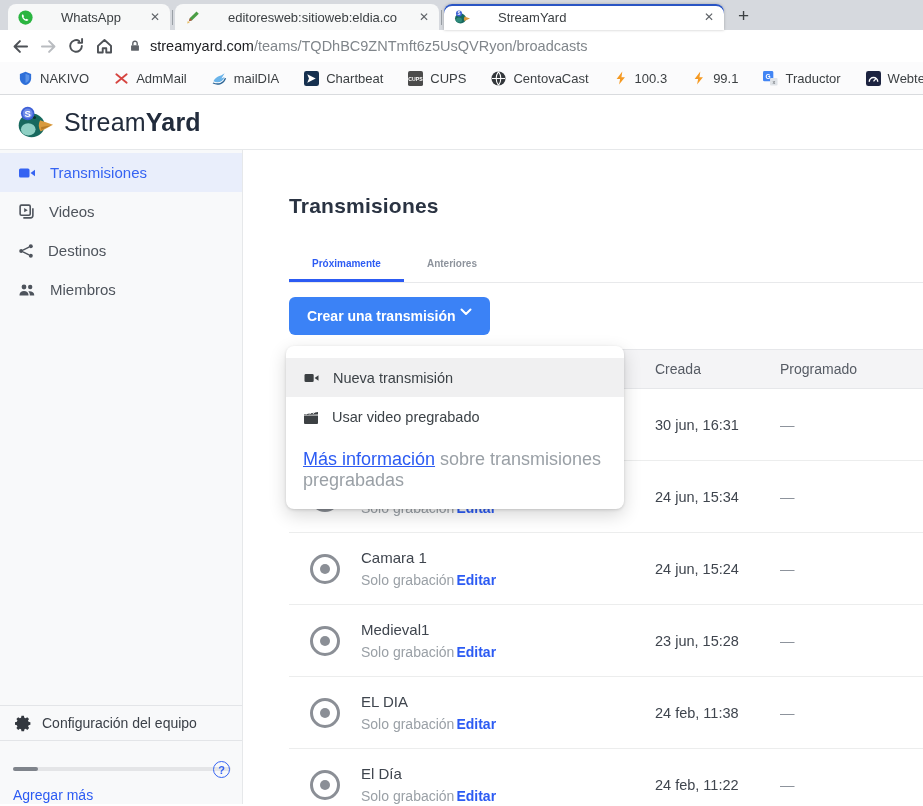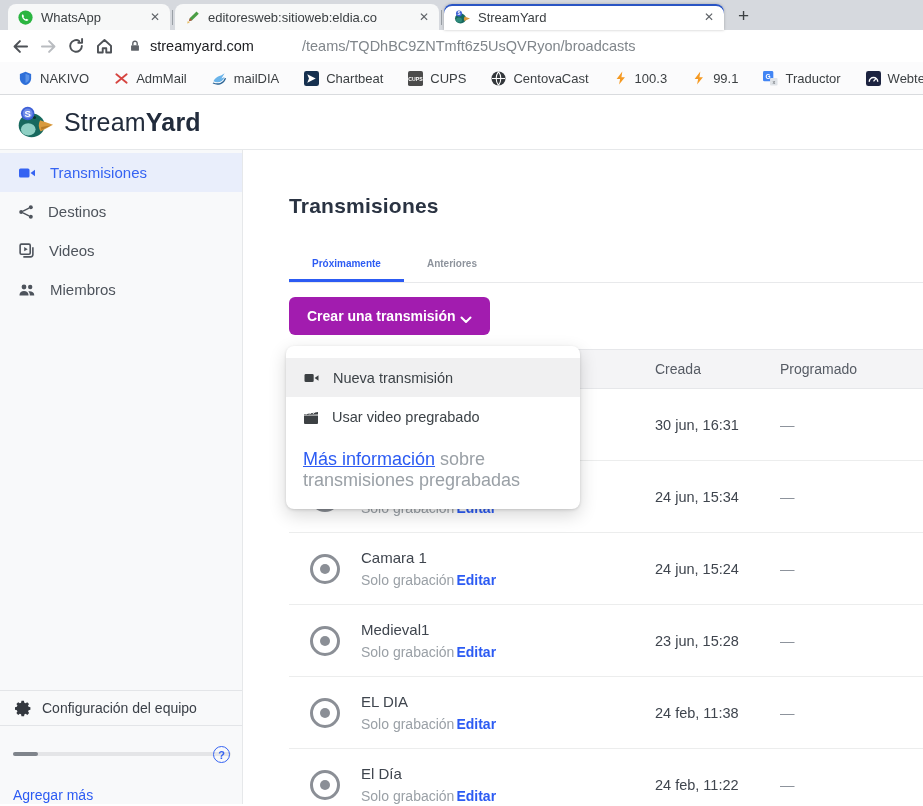--- a/index.html
+++ b/index.html
@@ -7,30 +7,30 @@
   body { font-family: "Liberation Sans", sans-serif; background: #fff; color: #3c4043; }
 
   
   .tabstrip { height: 30px; background: #d6d9de; display: flex; align-items: flex-end; padding-left: 8px; }
   .tab { height: 26px; display: flex; align-items: center; gap: 8px; padding: 0 10px;
          border-radius: 8px 8px 0 0; background: #f7f8f8; font-size: 13px; color: #3c4043;
          position: relative; overflow: hidden; }
   .tab.t1 { width: 162px; }
   .tab.t2 { width: 264px; }
   .tab.active { width: 280px; background: #fff; box-shadow: inset 0 2px 0 #2a55c4, 0 0 3px rgba(0,0,0,.25); }
-  .tab .ttl { flex: 1; white-space: nowrap; overflow: hidden; }
+  .tab .ttl { flex: 1; white-space: nowrap; overflow: hidden; margin-left: 20px; }
   .tab .close { color: #5f6368; font-size: 12px; line-height: 1; flex: none; }
   .tab-divider { width: 1px; height: 15px; background: #9aa0a6; margin: 0 2px 5px; }
   .newtab { font-size: 19px; color: #3c4043; margin: 0 0 5px 14px; line-height: 1; }
 
   .toolbar { height: 32px; background: #fff; display: flex; align-items: center; padding: 0 6px; }
   .nav-ic { width: 28px; height: 28px; display: flex; align-items: center; justify-content: center; flex: none; }
   .urlbox { display: flex; align-items: center; gap: 8px; margin-left: 10px; font-size: 14.5px; }
   .url-host { color: #202124; }
-  .url-path { color: #80868b; margin-left: 48px; }
+  .url-path { color: #80868b; }
 
   .bookmarks { height: 33px; background: #fbfbfc; border-bottom: 1px solid #d9dbde;
                display: flex; align-items: center; gap: 25px; padding: 0 18px;
                font-size: 13px; color: #3c4043; white-space: nowrap; }
   .bm { display: flex; align-items: center; gap: 7px; }
   .bm svg { flex: none; }
 
   
   .sy-header { height: 55px; background: #fff; border-bottom: 1px solid #e6e8ea;
                display: flex; align-items: center; gap: 10px; padding-left: 16px; }
@@ -49,31 +49,31 @@
   .team-settings { border-top: 1px solid #e3e5e8; height: 35px; display: flex; align-items: center;
                    gap: 10px; padding: 0 15px; font-size: 14px; color: #3b4048; cursor: pointer; }
   .storage { border-top: 1px solid #e3e5e8; padding: 13px 12px 0 13px; position: relative; }
   .storage-title { font-size: 14px; color: #5d636c; line-height: 1.35; width: 160px; }
   .help { position: absolute; top: 20px; right: 12px; width: 17px; height: 17px;
           border: 1.5px solid #3563f2; border-radius: 50%; color: #3563f2; font-size: 11px;
           display: flex; align-items: center; justify-content: center; font-weight: 700; }
   .progress { height: 4px; background: #e4e5e7; border-radius: 2px; margin: 13px 0 9px; width: 218px; }
   .progress-fill { height: 100%; background: #7f848b; border-radius: 2px; }
   .storage-used { font-size: 13px; color: #8d939c; }
-  .add-more { font-size: 14px; color: #2c5bf3; margin-top: 22px; display: inline-block; cursor: pointer; }
+  .add-more { font-size: 14px; color: #2c5bf3; margin-top: 7px; display: inline-block; cursor: pointer; }
 
   .main { flex: 1; position: relative; background: #fff; }
   .main-inner { padding: 44px 0 0 46px; }
   .page-title { font-size: 21px; font-weight: 700; color: #2a3342; letter-spacing: .2px; }
   .tabs-row { display: flex; margin-top: 40px; border-bottom: 1px solid #e8e9eb; }
   .tab-btn { padding: 0 23px 13px; font-size: 10px; font-weight: 700; color: #8d939c; cursor: pointer; }
   .tab-btn.active { color: #2c5bf3; border-bottom: 3px solid #2c5bf3; padding-bottom: 10px; }
 
-  .create-btn { margin-top: 14px; display: inline-flex; align-items: flex-end; gap: 4px;
-                background: #a21caf; color: #fff; font-size: 14px; font-weight: 700;
+  .create-btn { margin-top: 14px; display: inline-flex; align-items: flex-start; gap: 4px;
+                background: #3b82f6; color: #fff; font-size: 14px; font-weight: 700;
                 padding: 11px 18px; border: none; border-radius: 6px; cursor: pointer;
                 font-family: "Liberation Sans", sans-serif; }
 
   .table { margin-top: 14px; }
   .thead { display: flex; align-items: center; height: 40px; background: #f4f4f6;
            border-top: 1px solid #e6e7ea; border-bottom: 1px solid #e6e7ea;
            font-size: 14px; color: #565b64; }
   .col-name { width: 366px; }
   .col-created { width: 125px; }
   .col-sched { flex: 1; }
@@ -82,21 +82,21 @@
   .rec { width: 30px; height: 30px; border: 3px solid #8b8f96; border-radius: 50%;
          position: relative; flex: none; }
   .rec::after { content: ""; position: absolute; width: 10px; height: 10px; background: #8b8f96;
                 border-radius: 50%; left: 7px; top: 7px; }
   .row-title { font-size: 15px; color: #3f454e; margin-bottom: 6px; }
   .row-sub { font-size: 14px; color: #9aa0a6; display: flex; gap: 2px; }
   .edit-link { color: #2c5bf3; font-weight: 700; cursor: pointer; text-decoration: none; }
   .cell-created { width: 125px; font-size: 14.5px; color: #3f454e; }
   .cell-sched { flex: 1; font-size: 14.5px; color: #8d939c; }
 
-  .dropdown { position: absolute; left: 43px; top: 196px; width: 294px; background: #fff;
+  .dropdown { position: absolute; left: 43px; top: 196px; width: 338px; background: #fff;
               border-radius: 8px; padding: 12px 0 6px;
               box-shadow: 0 1px 3px rgba(0,0,0,.14), 0 6px 18px rgba(0,0,0,.16); z-index: 20; }
   .dd-item { height: 39px; display: flex; align-items: center; gap: 13px; padding: 0 17px;
              font-size: 14.5px; color: #3c4247; cursor: pointer; }
   .dd-item.highlight { background: #f0f0f1; }
   .dd-footer { padding: 13px 17px 12px; font-size: 18px; color: #9aa0a6; }
   .dd-footer a { color: #2c5bf3; text-decoration: underline; cursor: pointer; }
 </style>
 </head>
 <body>
@@ -258,35 +258,35 @@
 
   <div class="sidebar">
     <div class="nav-item active">
       <svg width="18" height="16" viewBox="0 0 18 16" fill="currentColor">
           <rect x="1" y="3.5" width="10.5" height="9" rx="1.5"></rect>
           <path d="M12.5 8l4.5-3.2v6.4z"></path>
         </svg>
       <span>Transmisiones</span>
     </div>
     <div class="nav-item">
+      <svg width="17" height="17" viewBox="0 0 16 16">
+          <rect x="2" y="2" width="9.5" height="9.5" rx="1.2" fill="none" stroke="currentColor" stroke-width="1.5"></rect>
+          <path d="M5.8 4.8v4l3.4-2z" fill="currentColor"></path>
+          <path d="M14 5v6.8c0 1.2-1 2.2-2.2 2.2H5" fill="none" stroke="currentColor" stroke-width="1.5"></path>
+        </svg>
+      <span>Videos</span>
+    </div>
+    <div class="nav-item">
       <svg width="16" height="16" viewBox="0 0 16 16">
           <circle cx="12.8" cy="3.2" r="2" fill="currentColor"></circle>
           <circle cx="3.2" cy="8" r="2" fill="currentColor"></circle>
           <circle cx="12.8" cy="12.8" r="2" fill="currentColor"></circle>
           <path d="M5 7.1l6-3M5 8.9l6 3" stroke="currentColor" stroke-width="1.5" fill="none"></path>
         </svg>
       <span>Destinos</span>
-    </div>
-    <div class="nav-item">
-      <svg width="17" height="17" viewBox="0 0 16 16">
-          <rect x="2" y="2" width="9.5" height="9.5" rx="1.2" fill="none" stroke="currentColor" stroke-width="1.5"></rect>
-          <path d="M5.8 4.8v4l3.4-2z" fill="currentColor"></path>
-          <path d="M14 5v6.8c0 1.2-1 2.2-2.2 2.2H5" fill="none" stroke="currentColor" stroke-width="1.5"></path>
-        </svg>
-      <span>Videos</span>
     </div>
     <div class="nav-item">
       <svg width="18" height="15" viewBox="0 0 18 15" fill="currentColor">
           <circle cx="6" cy="5" r="2.4"></circle>
           <circle cx="12.2" cy="5" r="2.2"></circle>
           <path d="M1.5 12.8c0-2.3 2-3.7 4.5-3.7s4.5 1.4 4.5 3.7v.7h-9z"></path>
           <path d="M11.6 9.2c2.4 0 4.6 1.3 4.6 3.6v.7h-4.4c.2-1.9-.4-3.2-1.5-4.1.4-.1.8-.2 1.3-.2z"></path>
         </svg>
       <span>Miembros</span>
     </div>

